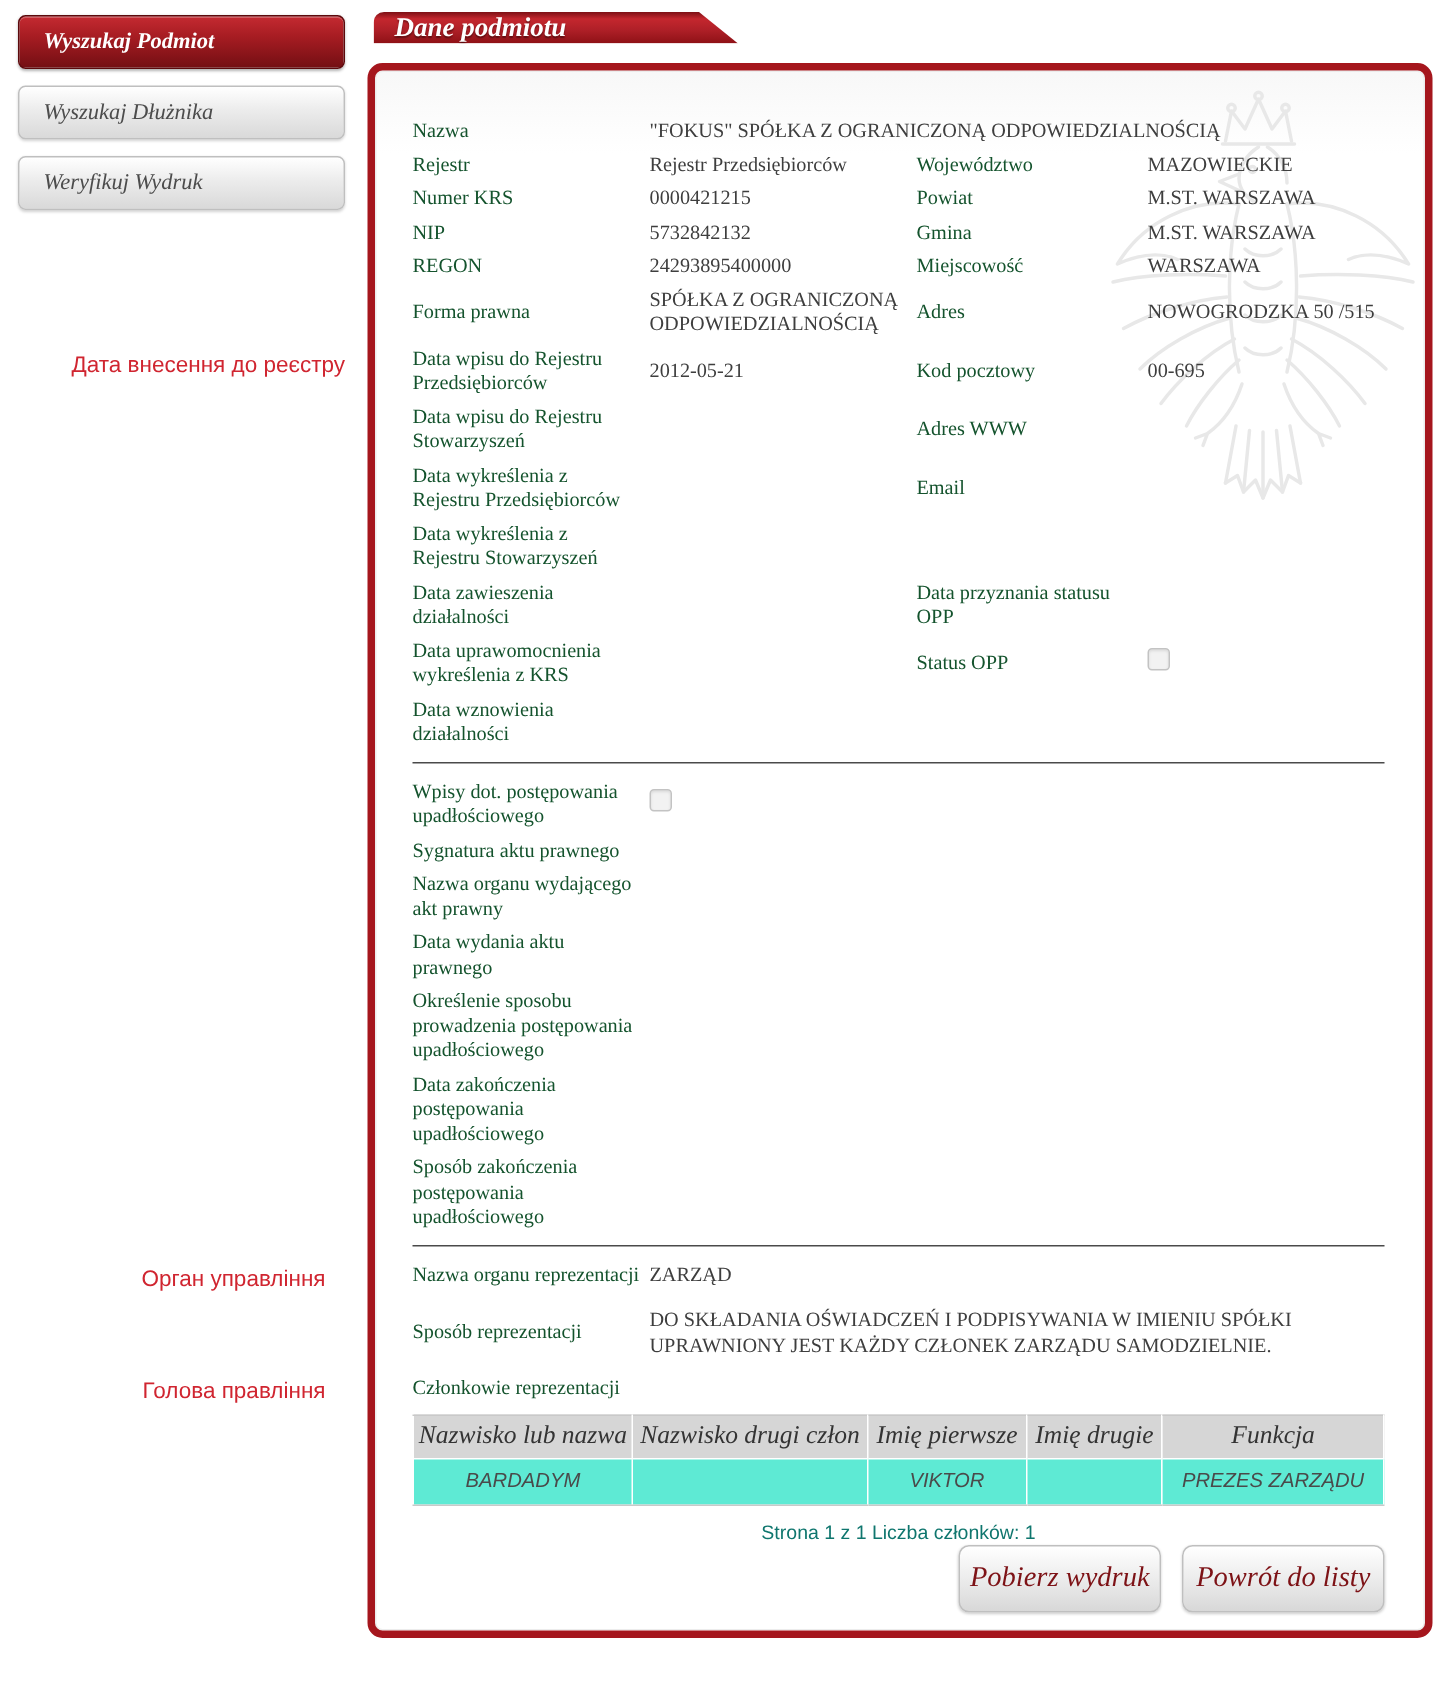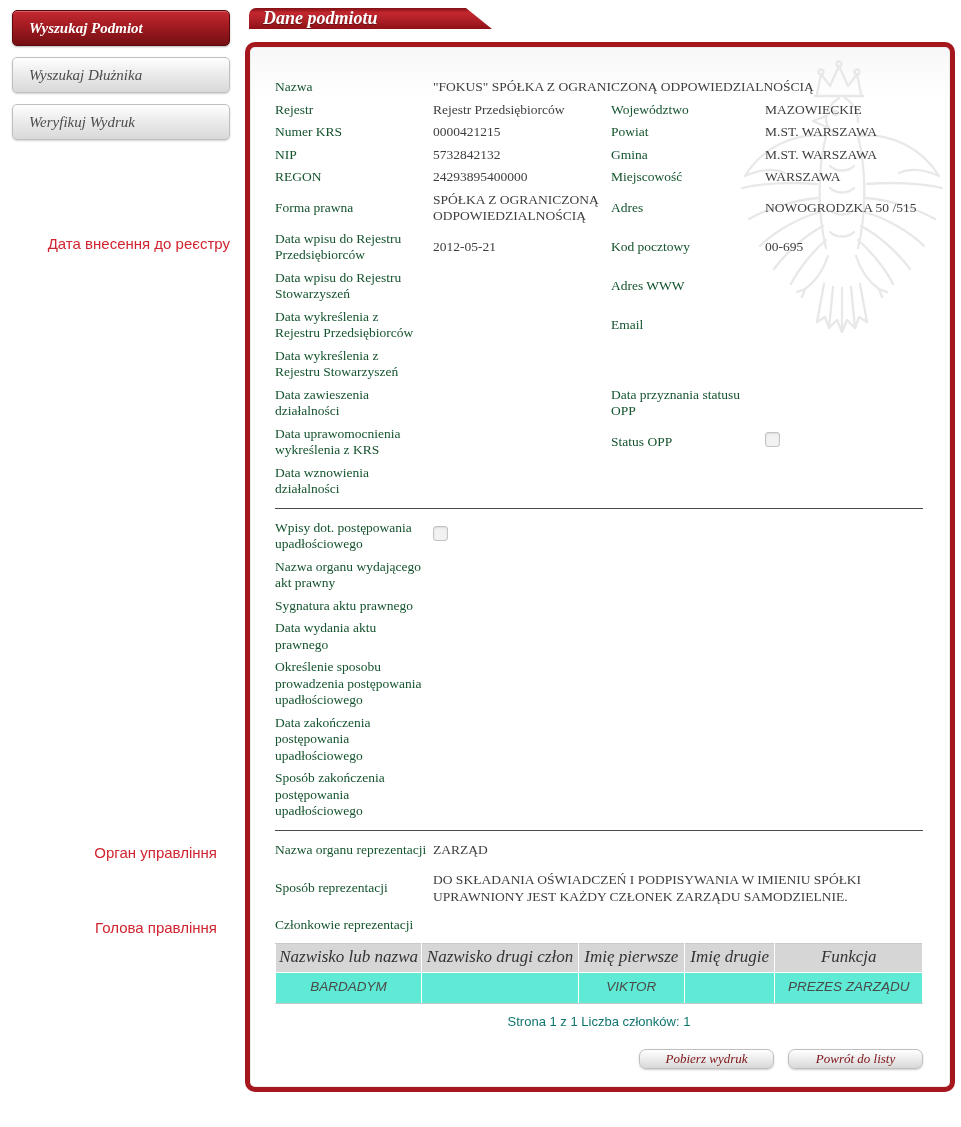--- a/index.html
+++ b/index.html
@@ -66,25 +66,25 @@
     border:1px solid #ffffff;border-bottom:1px solid #c9c9c9;text-align:center;}
   .members col.c1{width:22.6%;} .members col.c2{width:24.2%;}
   .members col.c3{width:16.4%;} .members col.c4{width:14%;}
   .members col.c5{width:22.8%;}
   .pagination{font-family:"Liberation Sans", sans-serif;font-size:13px;color:#0f766e;
     text-align:center;margin-top:10px;}
 
   
   .btn-row{margin-top:auto;display:flex;justify-content:flex-end;gap:14px;
     padding-bottom:2px;}
-  .btn{height:20px;min-width:135px;box-sizing:border-box;border-radius:7px;
+  .btn{height:45px;min-width:135px;box-sizing:border-box;border-radius:7px;
     background:linear-gradient(180deg,#ffffff 0%,#ececec 50%,#d8d8d8 100%);
     border:1px solid #bfbfbf;box-shadow:0 1px 2px rgba(0,0,0,.2);
     display:flex;align-items:center;justify-content:center;
-    font-style:italic;font-size:13px;color:#7d1216;cursor:pointer;}
+    font-style:italic;font-size:19px;color:#7d1216;cursor:pointer;}
 </style>
 </head>
 <body>
 
 <div class="sidebar">
   <div class="side-btn active">
     <span>Wyszukaj Podmiot</span>
   </div>
   <div class="side-btn inactive">
     <span>Wyszukaj Dłużnika</span>
@@ -204,24 +204,24 @@
     <div class="lbl">Data wznowienia działalności</div>
   </div>
 
   <hr class="divider">
 
   <div class="row">
     <div class="lbl">Wpisy dot. postępowania upadłościowego</div>
     <div class="val"><span class="checkbox"></span></div>
   </div>
   <div class="row">
+    <div class="lbl">Sygnatura aktu prawnego</div>
+  </div>
+  <div class="row">
     <div class="lbl">Nazwa organu wydającego akt prawny</div>
-  </div>
-  <div class="row">
-    <div class="lbl">Sygnatura aktu prawnego</div>
   </div>
   <div class="row">
     <div class="lbl">Data wydania aktu prawnego</div>
   </div>
   <div class="row">
     <div class="lbl">Określenie sposobu prowadzenia postępowania upadłościowego</div>
   </div>
   <div class="row">
     <div class="lbl">Data zakończenia postępowania upadłościowego</div>
   </div>

